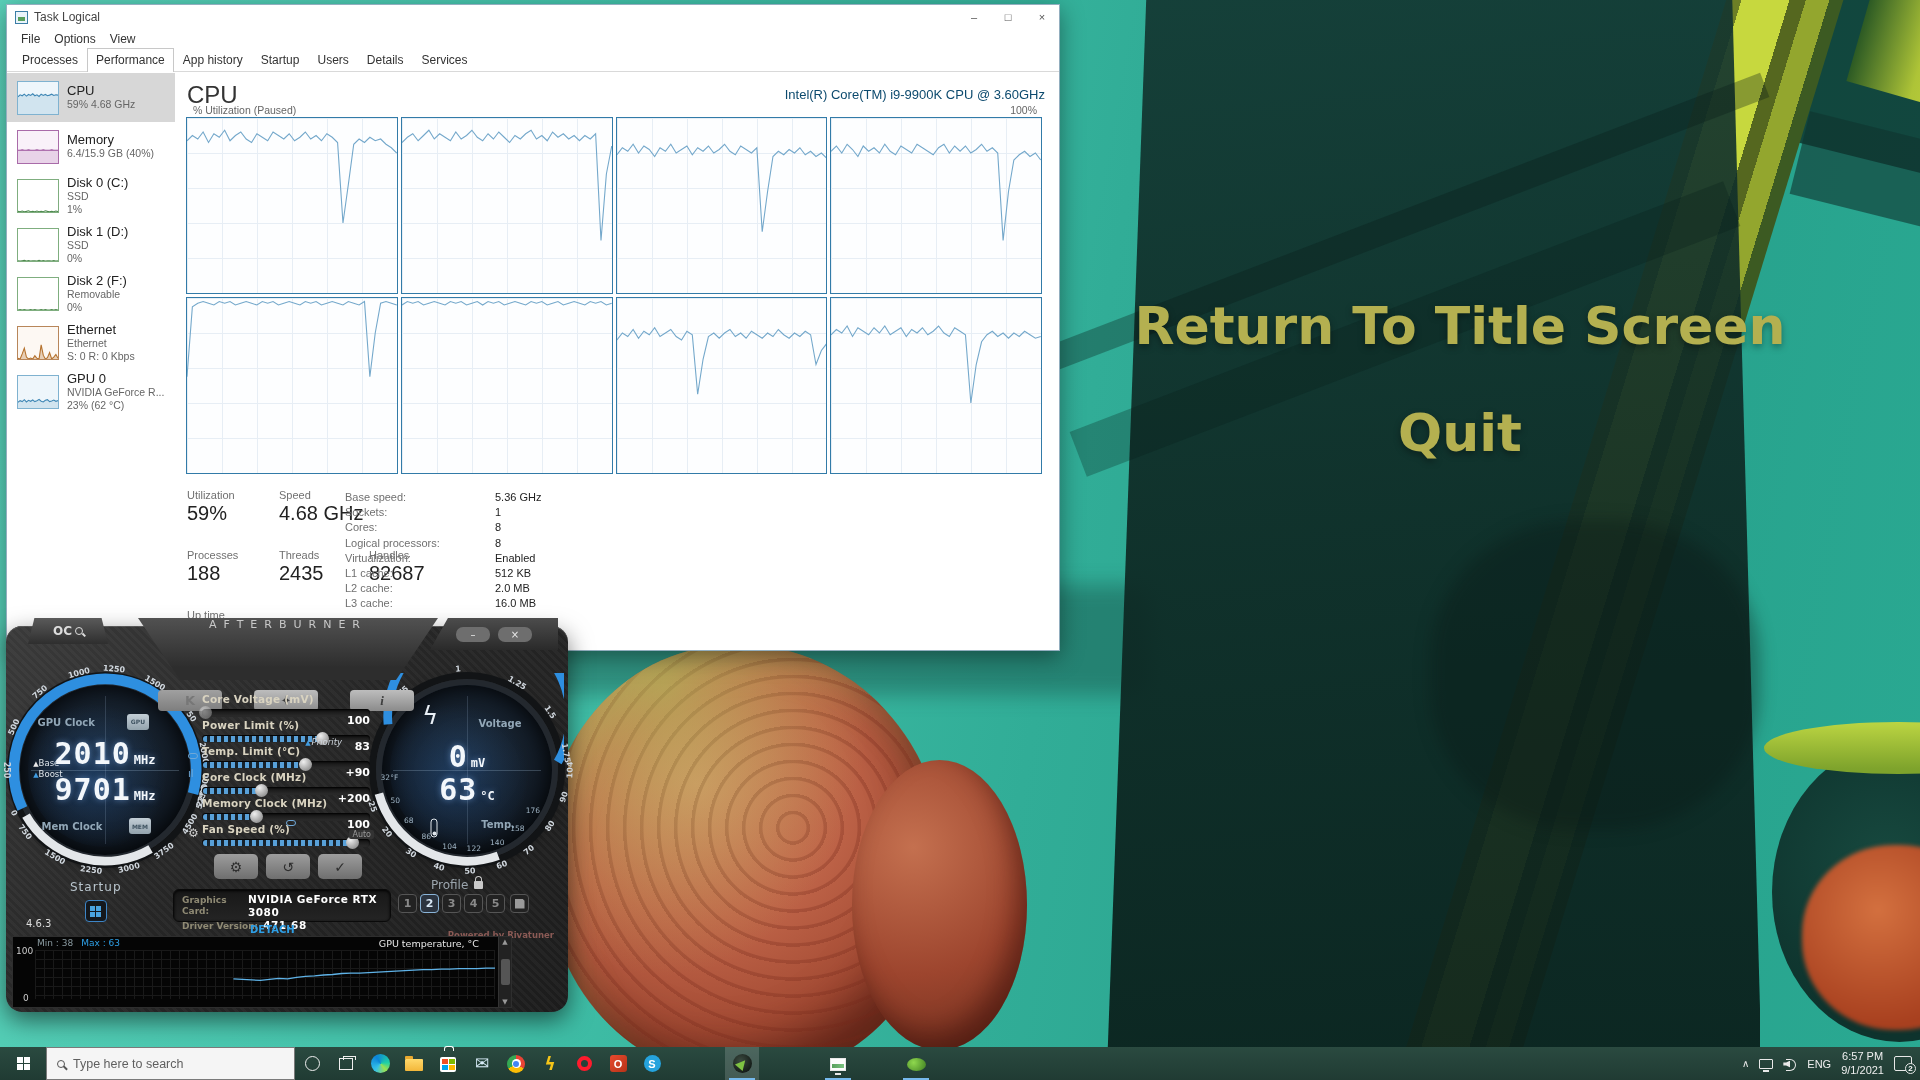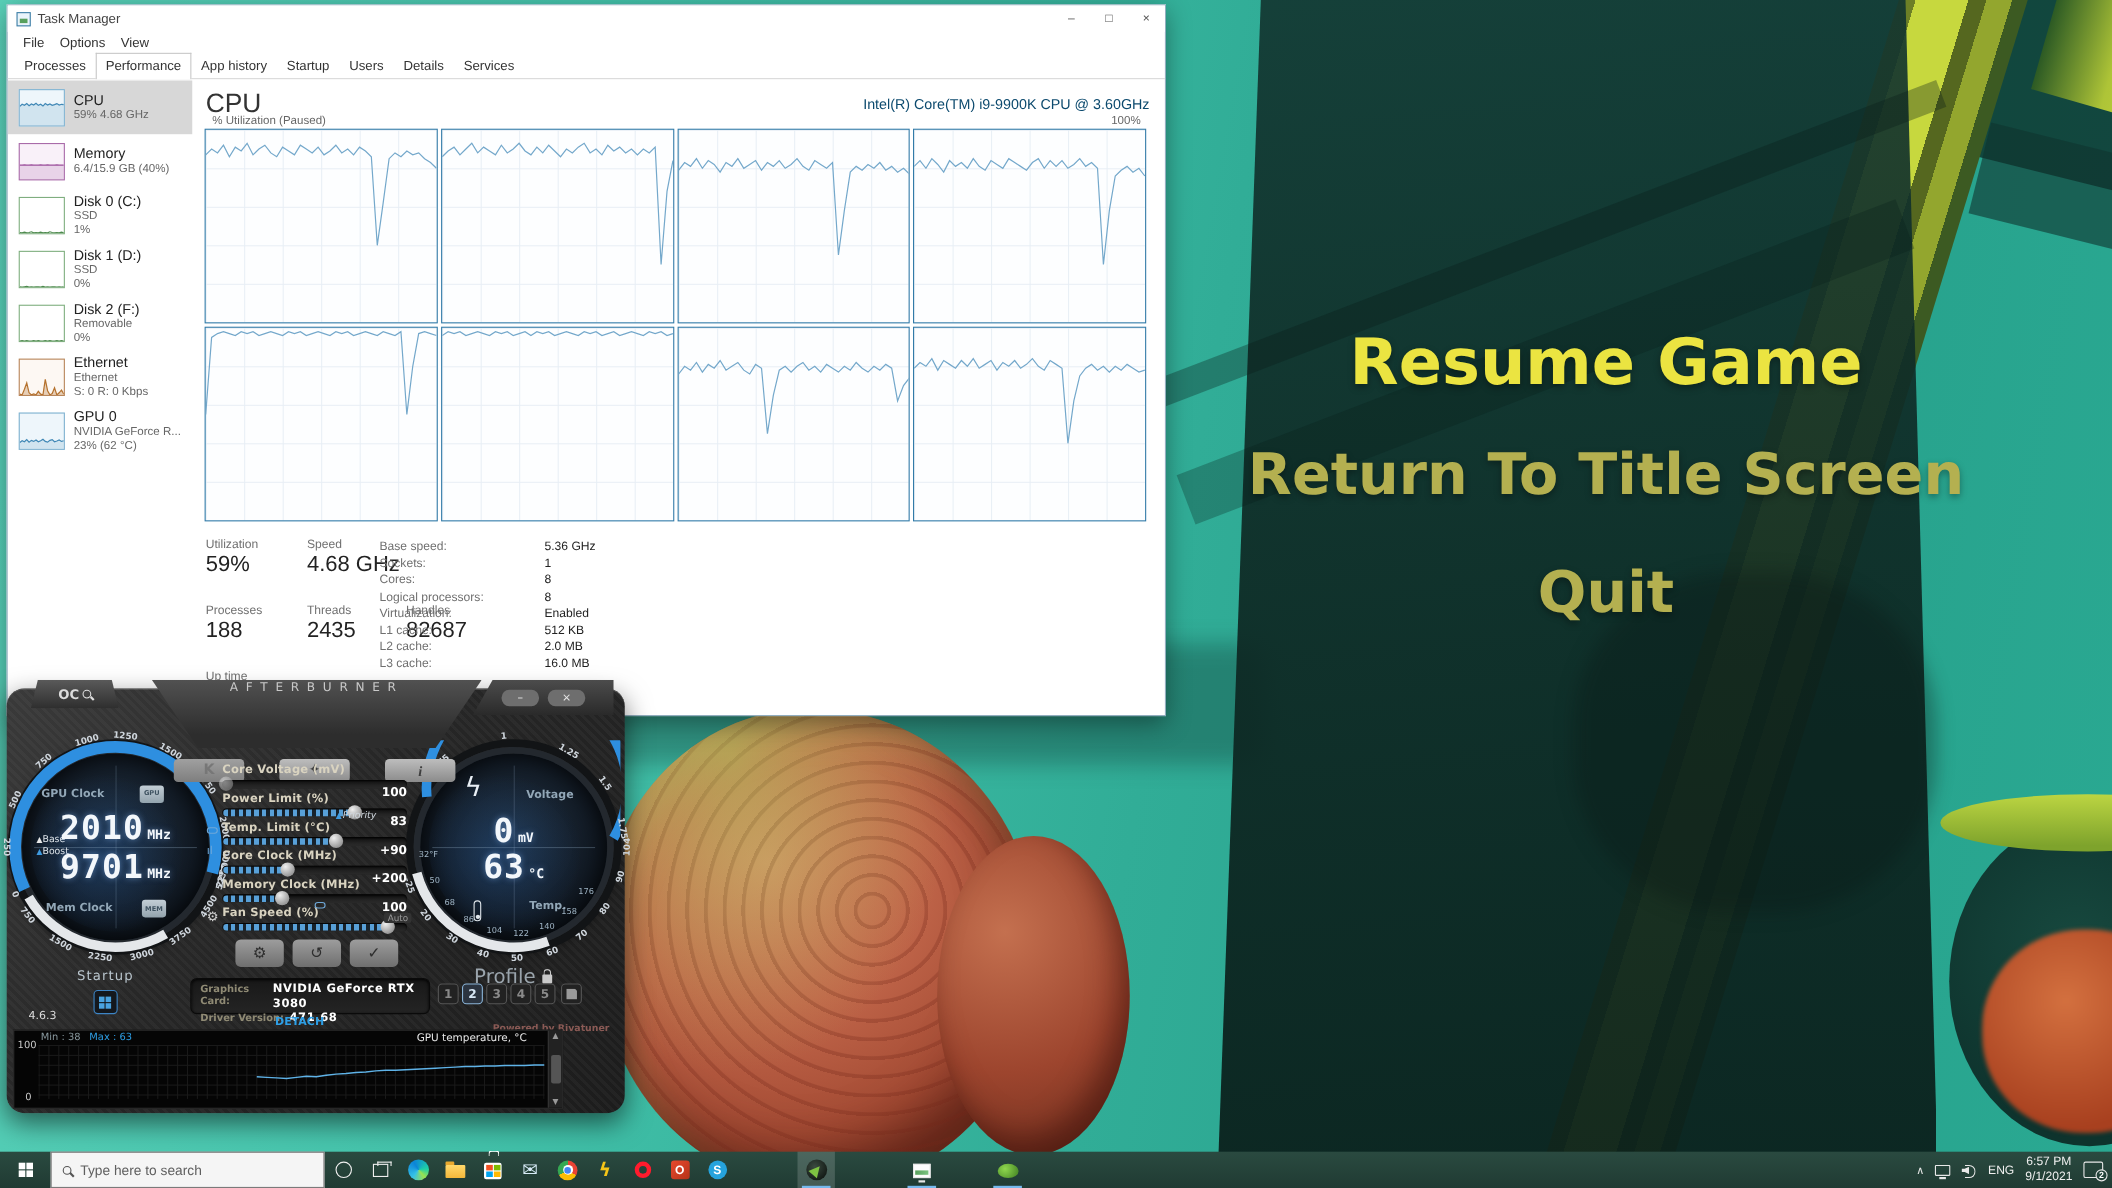--- a/index.html
+++ b/index.html
@@ -114,21 +114,21 @@
   .ab-startup{position:absolute;left:64px;top:262px;z-index:3;text-align:center}
   .ab-startup-label{font-size:12px;color:#b9c5cd;letter-spacing:1px}
   .ab-winbtn{margin:6px auto 0;width:22px;height:22px;border:1px solid #3d85c6;border-radius:4px;background:#14181d;display:flex;align-items:center;justify-content:center;cursor:pointer}
   .winlogo{display:grid;grid-template-columns:5px 5px;grid-template-rows:5px 5px;gap:1px}
   .winlogo i{background:#4aa3e0}
   .ab-info{position:absolute;left:167px;top:271px;width:218px;height:33px;z-index:3;background:linear-gradient(180deg,#181818,#242424);border:1px solid #0a0a0a;border-radius:6px;padding:3px 8px;box-shadow:inset 0 1px 3px #000}
   .ab-irow{display:flex;gap:5px;align-items:baseline;line-height:1.25}
   .ab-ilabel{font-size:9px;font-weight:700;color:#8f8a74}
   .ab-ivalue{font-size:10.5px;font-weight:700;color:#fff;letter-spacing:.5px}
   .ab-detach{position:absolute;left:244px;top:306px;z-index:3;font-size:10px;font-weight:700;color:#2e9fe6;cursor:pointer}
-  .ab-profile-label{position:absolute;left:425px;top:260px;z-index:3;font-size:18px;color:#9aa4ac;display:flex;gap:6px;align-items:center}
+  .ab-profile-label{position:absolute;left:425px;top:260px;z-index:3;font-size:12px;color:#9aa4ac;display:flex;gap:6px;}
   .lock{width:9px;height:8px;background:#c9c9c9;border-radius:1px;position:relative;margin-top:3px}
   .lock:before{content:"";position:absolute;left:1px;top:-5px;width:5px;height:5px;border:1.5px solid #c9c9c9;border-bottom:none;border-radius:4px 4px 0 0}
   .ab-profile{position:absolute;left:392px;top:276px;z-index:3;display:flex;gap:3px}
   .ab-slot{width:19px;height:19px;border:1px solid #555;border-radius:4px;background:#222;color:#8a8a8a;font-size:11px;font-weight:700;display:flex;align-items:center;justify-content:center;cursor:pointer}
   .ab-slot.on{border-color:#8ab4d8;color:#d7e7f5;background:#2b3440}
   .save{width:10px;height:10px;background:#9a9a9a;clip-path:polygon(0 0,78% 0,100% 22%,100% 100%,0 100%)}
   .ab-powered{position:absolute;right:18px;top:312px;z-index:3;font-size:8.5px;color:#8a5a55;font-weight:700}
   .ab-version{position:absolute;left:20px;top:300px;z-index:3;font-size:10px;color:#ddd}
   
   .ab-mon{position:absolute;left:6px;top:318px;width:500px;height:72px;z-index:4;background:#050505;border:1px solid #2e2e2e}
@@ -207,31 +207,30 @@
 </div>
 <div class="stripe-band"></div>
 <div class="corner-lime"></div>
 <div class="menu-panel"></div>
 <div class="beamA" style="z-index:4"></div>
 <div class="beamB" style="z-index:4"></div>
 <div class="helmet" style="z-index:4"></div>
 
 <div id="game-menu">
 
-<div class="mi hl m1">Resume Game</div>
     <div class="mi m3">Return To Title Screen</div>
     <div class="mi">Quit</div>
   </div>
 
 <div id="tm">
   <div class="tm-titlebar">
     <span class="tm-appicon">
         <i></i>
       </span>
-    <span class="tm-title">Task Manager</span>
+    <span class="tm-title">Task Logical</span>
     <span class="tm-winbtns">
       <span class="tm-winbtn">–</span>
       <span class="tm-winbtn">□</span>
       <span class="tm-winbtn">×</span>
     </span>
   </div>
   <div class="tm-menubar">
 
   <span class="tm-menu">File</span>
       <span class="tm-menu">Options</span>

